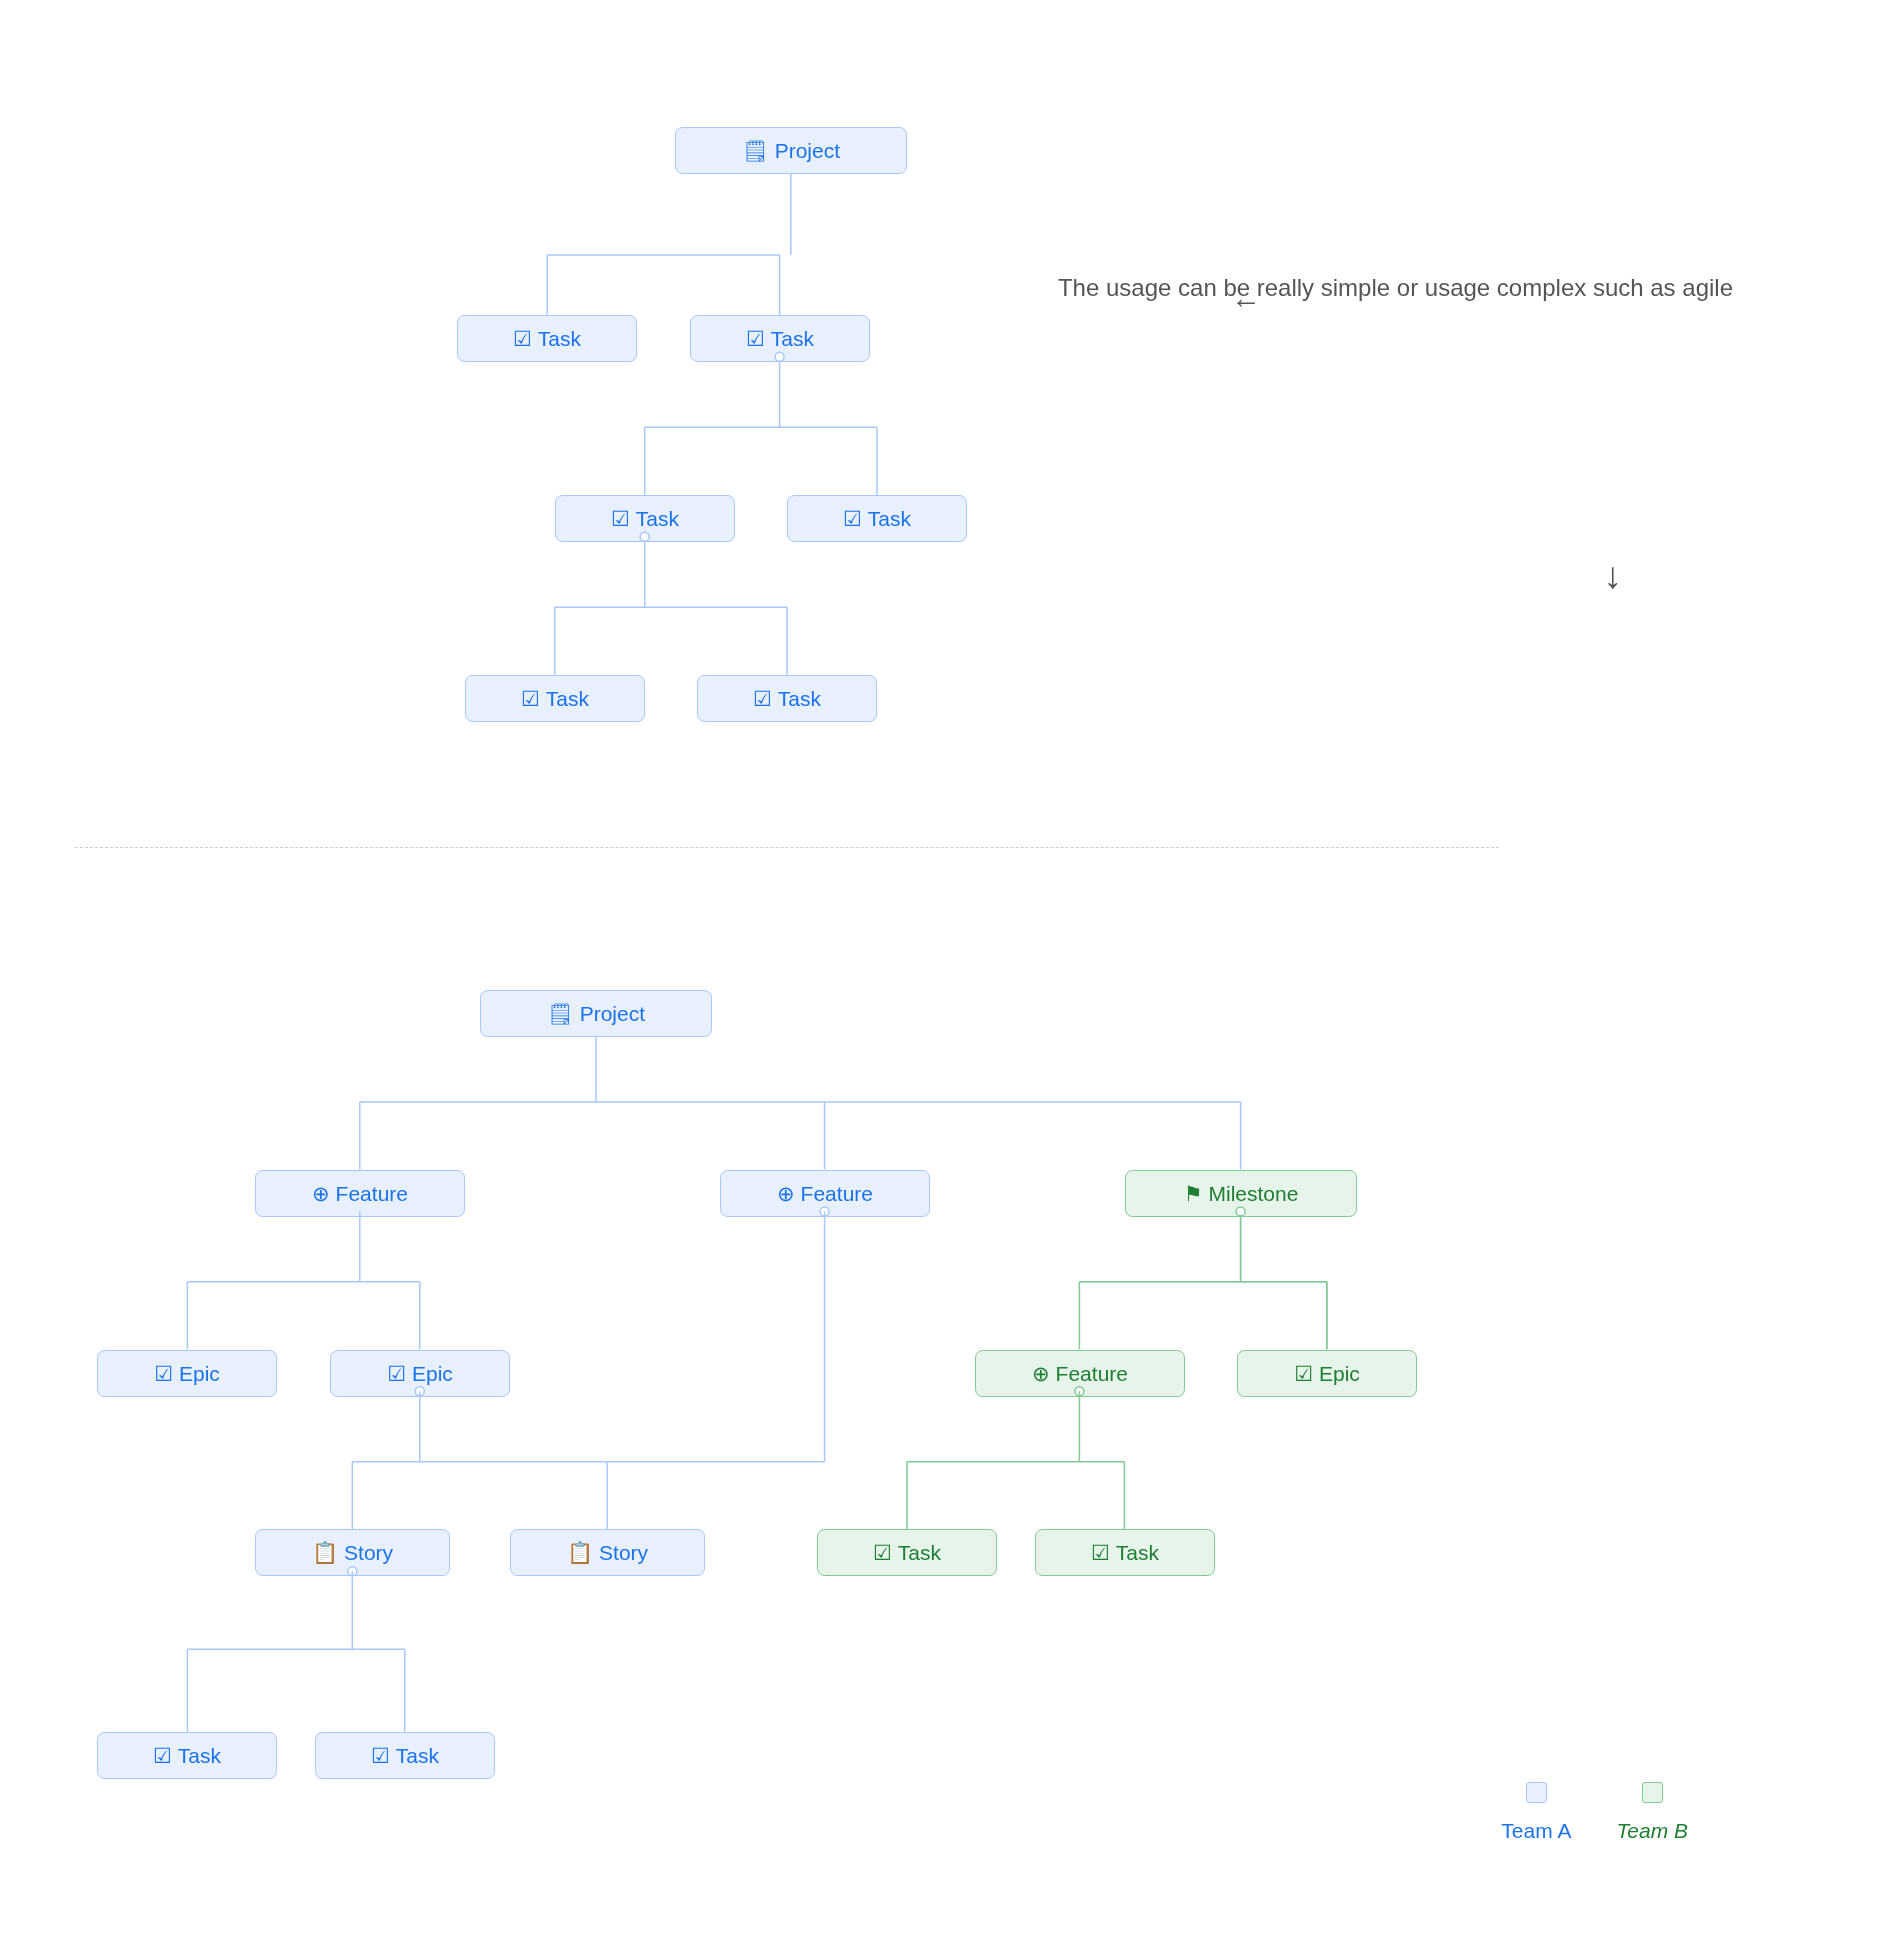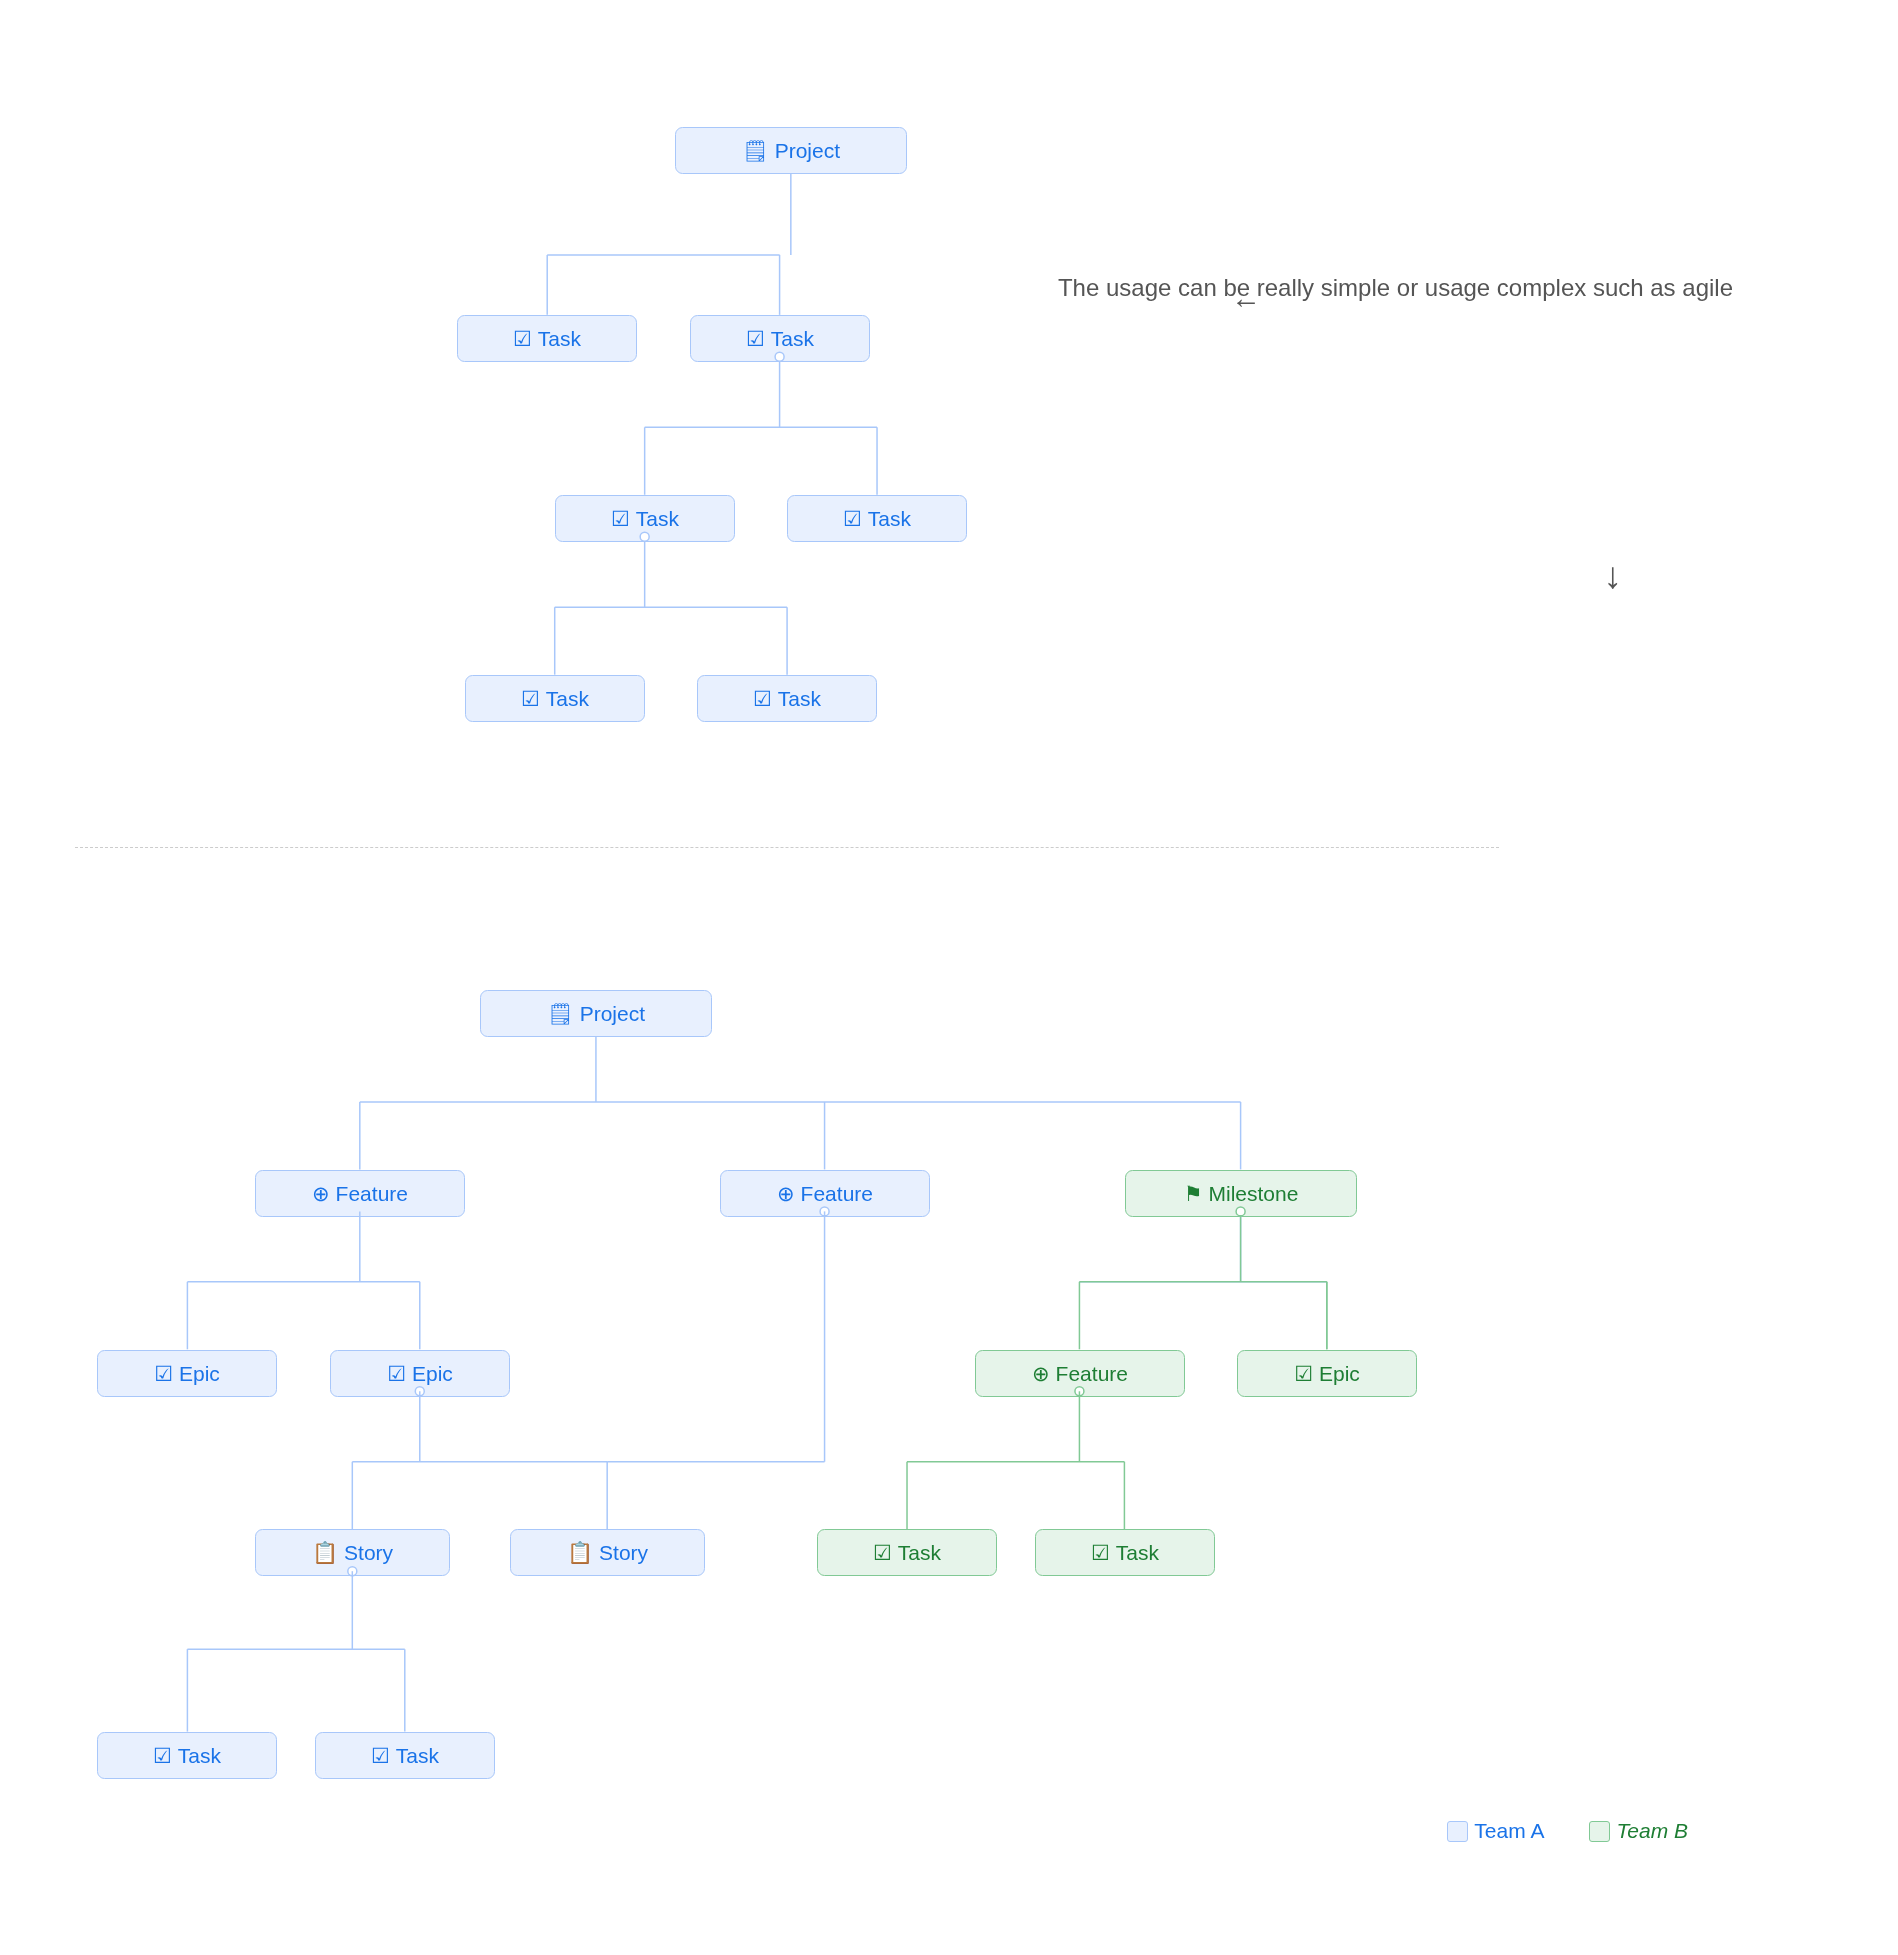--- a/index.html
+++ b/index.html
@@ -85,21 +85,22 @@
     .legend {
       position: absolute;
       display: flex;
       gap: 45px;
       align-items: center;
       font-size: 21px;
     }
     .legend-item {
       display: flex;
       align-items: center;
-      gap: 6px;
+      gap: 16px;
+      flex-direction: column;
     }
     .legend-box {
       width: 21px;
       height: 21px;
       border-radius: 3px;
     }
     .legend-box-blue {
       background: #e8f0fe;
       border: 1.5px solid #a8c7fa;
     }

